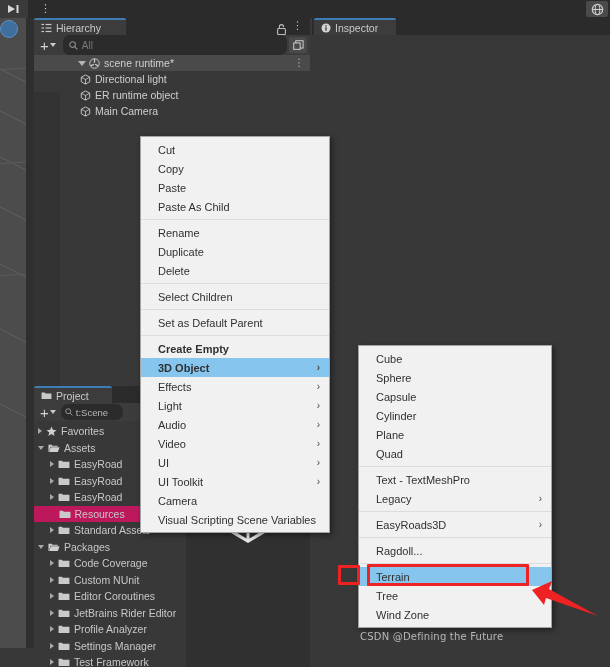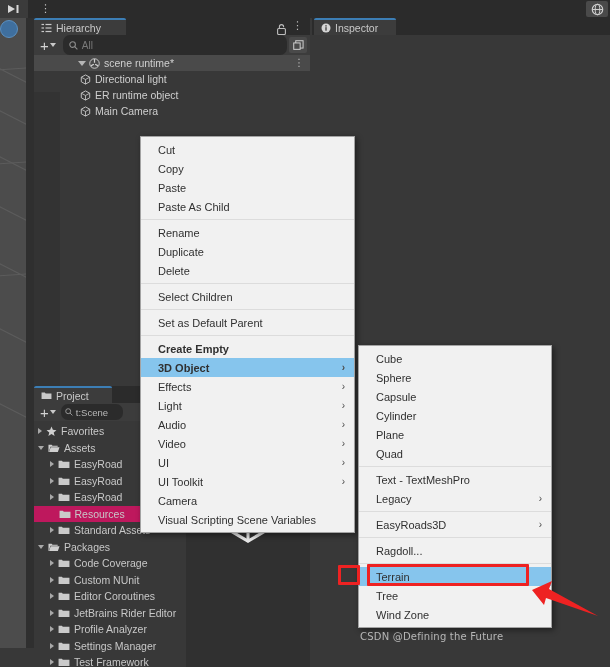--- a/index.html
+++ b/index.html
@@ -92,21 +92,21 @@
   }
   .ctxmenu .mi {
     height:19px; display:flex; align-items:center; padding:0 10px 0 17px;
     position:relative; white-space:nowrap;
   }
   .ctxmenu .mi.bold { font-weight:bold; }
   .ctxmenu .mi.hl { background:#86c5ed; }
   .ctxmenu .mi .arrow { position:absolute; right:9px; color:#4a4a4a; font-size:10px; }
   .ctxmenu .sep { height:1px; background:#dcdcdc; margin:3px 0; }
 
-  #menu-main  { left:140px; top:136px; width:215px; }
+  #menu-main  { left:140px; top:136px; width:190px; }
   #menu-3d    { left:358px; top:345px; width:194px; }
 
   
   .red-box {
     position:absolute; border:3px solid #ee2222; border-radius:1px;
     pointer-events:none;
   }
   #hl-terrain-box { left:367px; top:564px; width:162px; height:22px; }
   #asset-red-box  { left:338px; top:565px; width:22px; height:20px; }
   .red-arrow { position:absolute; left:530px; top:578px; width:70px; height:42px; }

